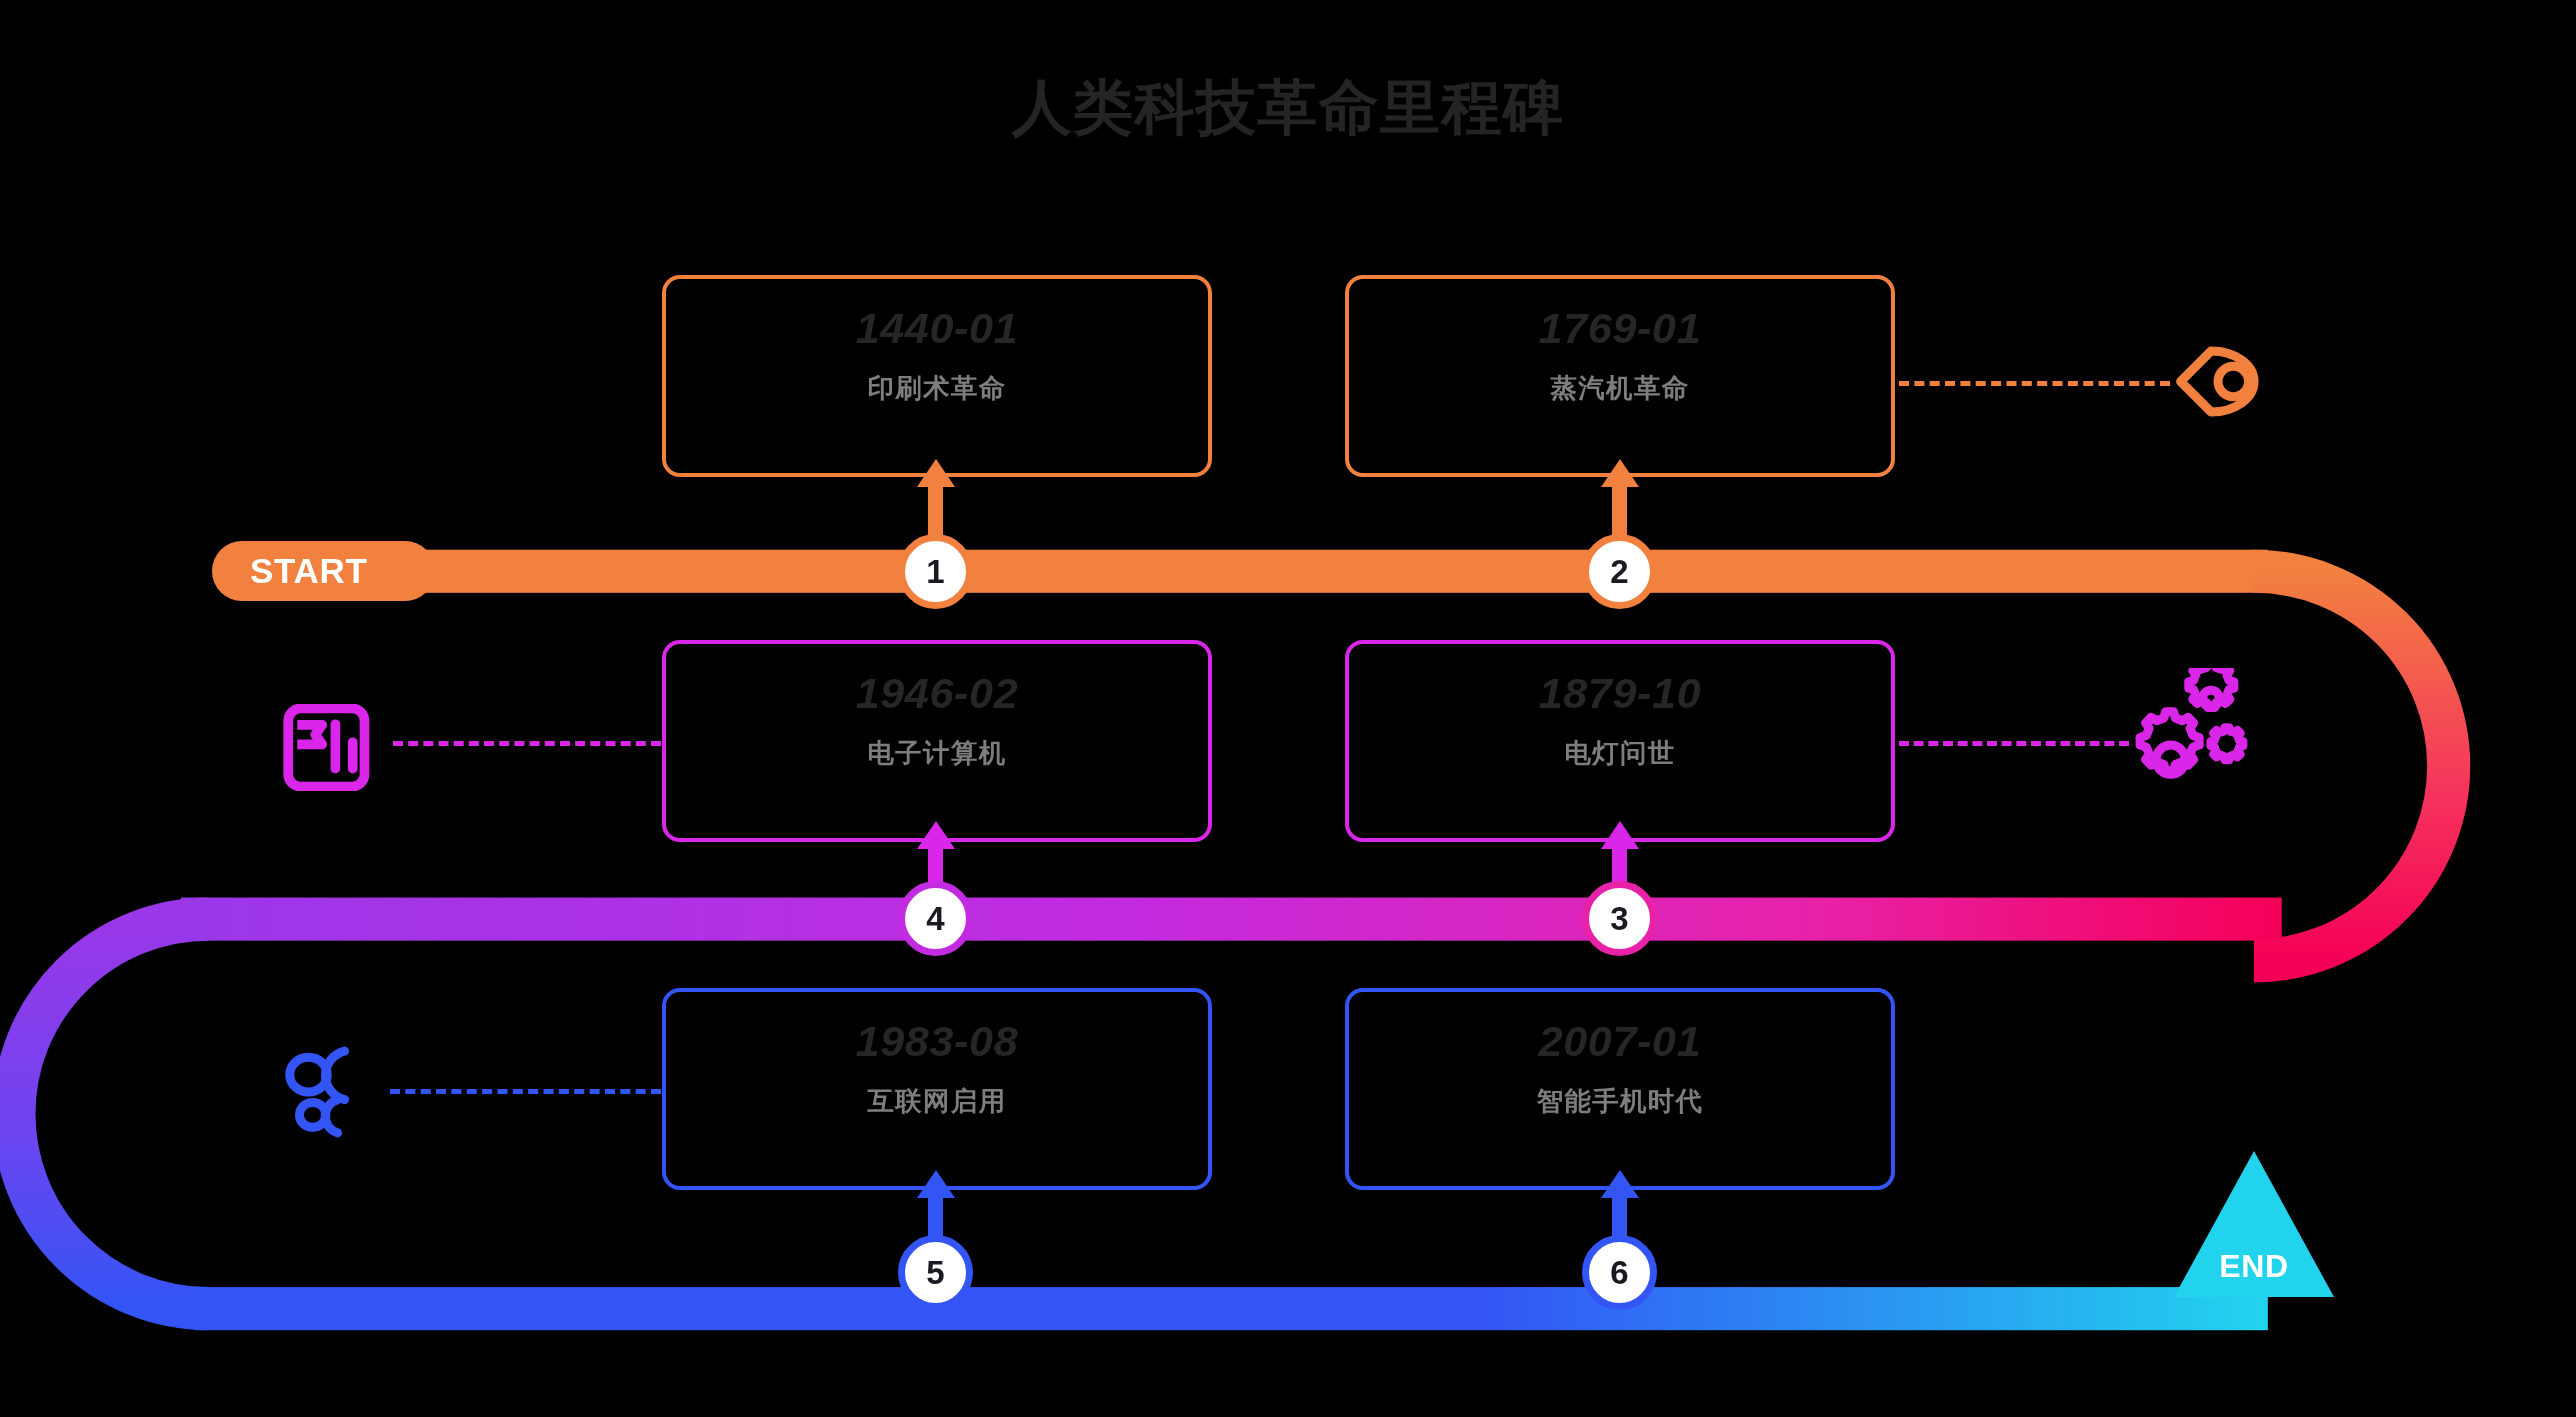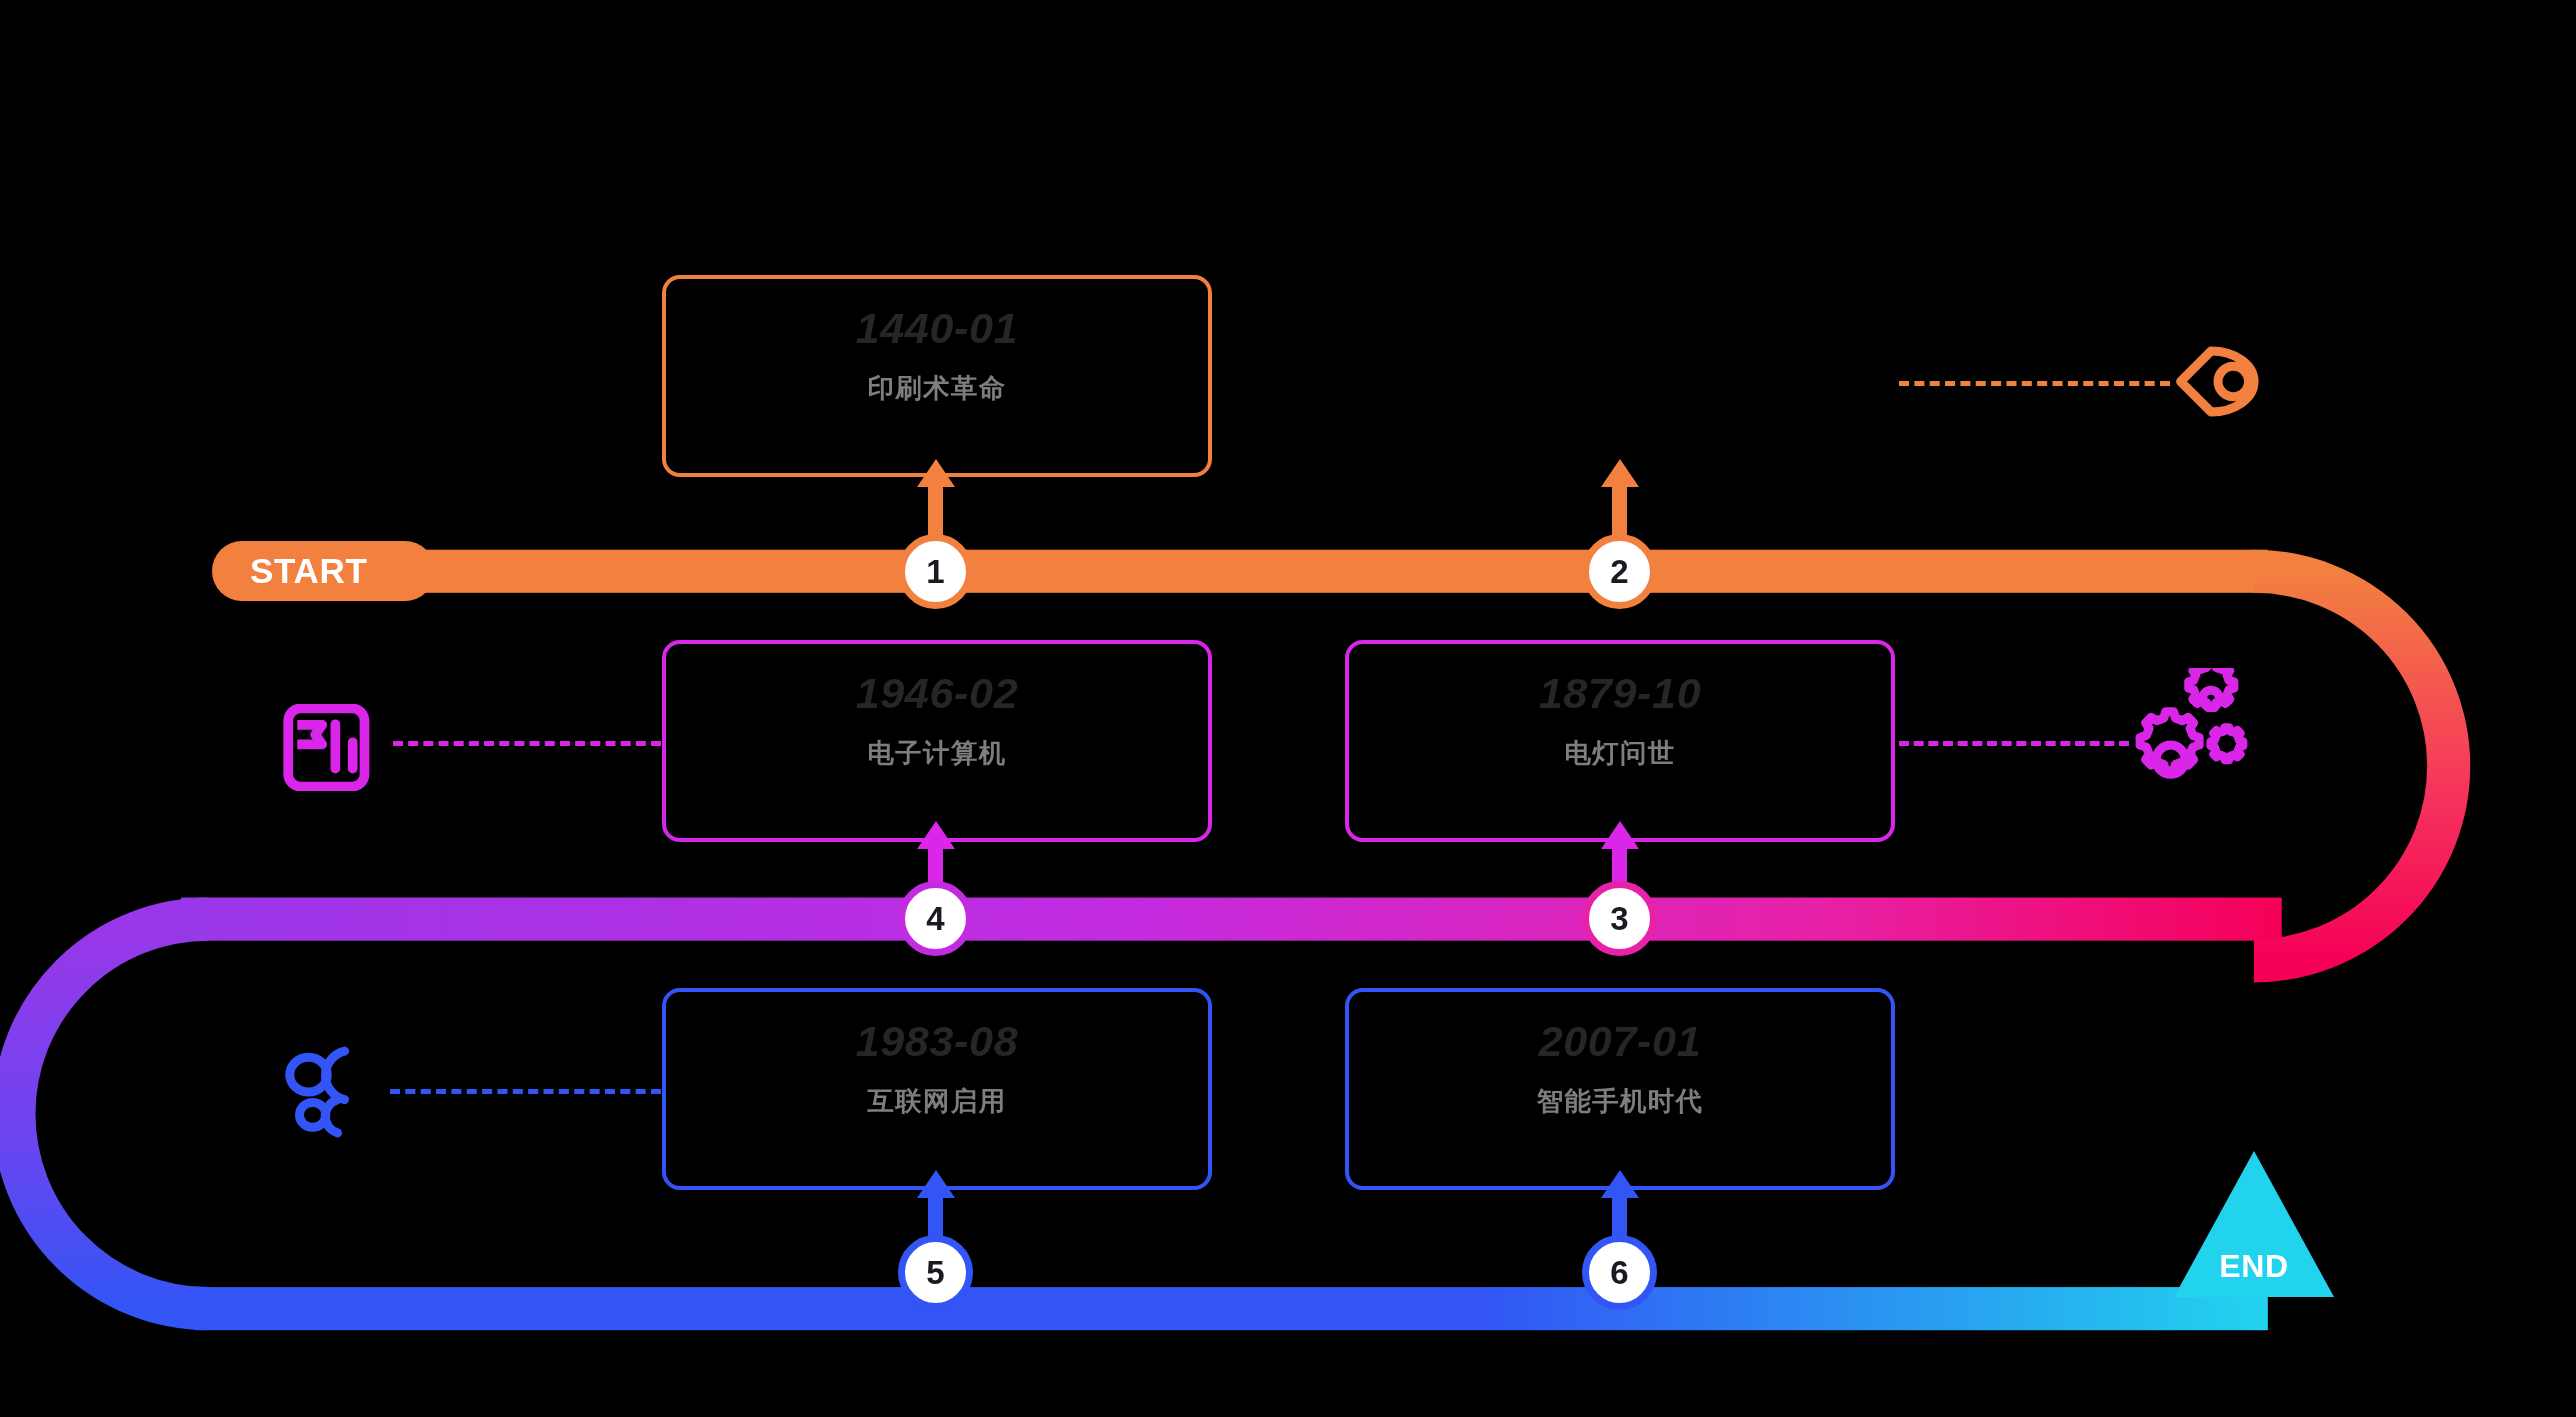--- a/index.html
+++ b/index.html
@@ -182,20 +182,21 @@
   .side-icon {
     position: absolute;
     z-index: 6;
   }
 </style>
 </head>
 <body>
 
 <div class="stage">
 
+  <div class="chart-title">人类科技革命里程碑</div>
 
   <svg class="road-svg" viewBox="0 0 3703 2038">
     <defs>
       <linearGradient id="gTop" x1="0" y1="0" x2="1" y2="0">
         <stop offset="0%" stop-color="#F2803F"></stop>
         <stop offset="100%" stop-color="#F2803F"></stop>
       </linearGradient>
       <linearGradient id="gRightTurn" x1="0" y1="0" x2="0" y2="1">
         <stop offset="0%" stop-color="#F2803F"></stop>
         <stop offset="55%" stop-color="#F5365C"></stop>
@@ -244,20 +245,24 @@
     <div class="card-label">印刷术革命</div>
   </div>
   <div class="stem" style="left:928px; top:459px; height:97px;">
     <div class="stem-bar" style="top:24px; height:74px; background:#F2803F;"></div>
     <div class="stem-head" style="top:0px; border-bottom:28px solid #F2803F;"></div>
   </div>
   <div class="node" style="left:898px; top:534px; border:7.7px solid #F2803F;">
     <span>1</span>
   </div>
 
+  <div class="card" style="left:1345px; top:275px; border-color:#F2803F;">
+    <div class="card-date">1769-01</div>
+    <div class="card-label">蒸汽机革命</div>
+  </div>
   <div class="stem" style="left:1612px; top:459px; height:97px;">
     <div class="stem-bar" style="top:24px; height:74px; background:#F2803F;"></div>
     <div class="stem-head" style="top:0px; border-bottom:28px solid #F2803F;"></div>
   </div>
   <div class="node" style="left:1582px; top:534px; border:7.7px solid #F2803F;">
     <span>2</span>
   </div>
 
   <div class="dash" style="left:1899px; top:381px; width:271px; border-top-color:#F2803F;"></div>
   <div class="side-icon" style="left:2175px; top:333px;">

